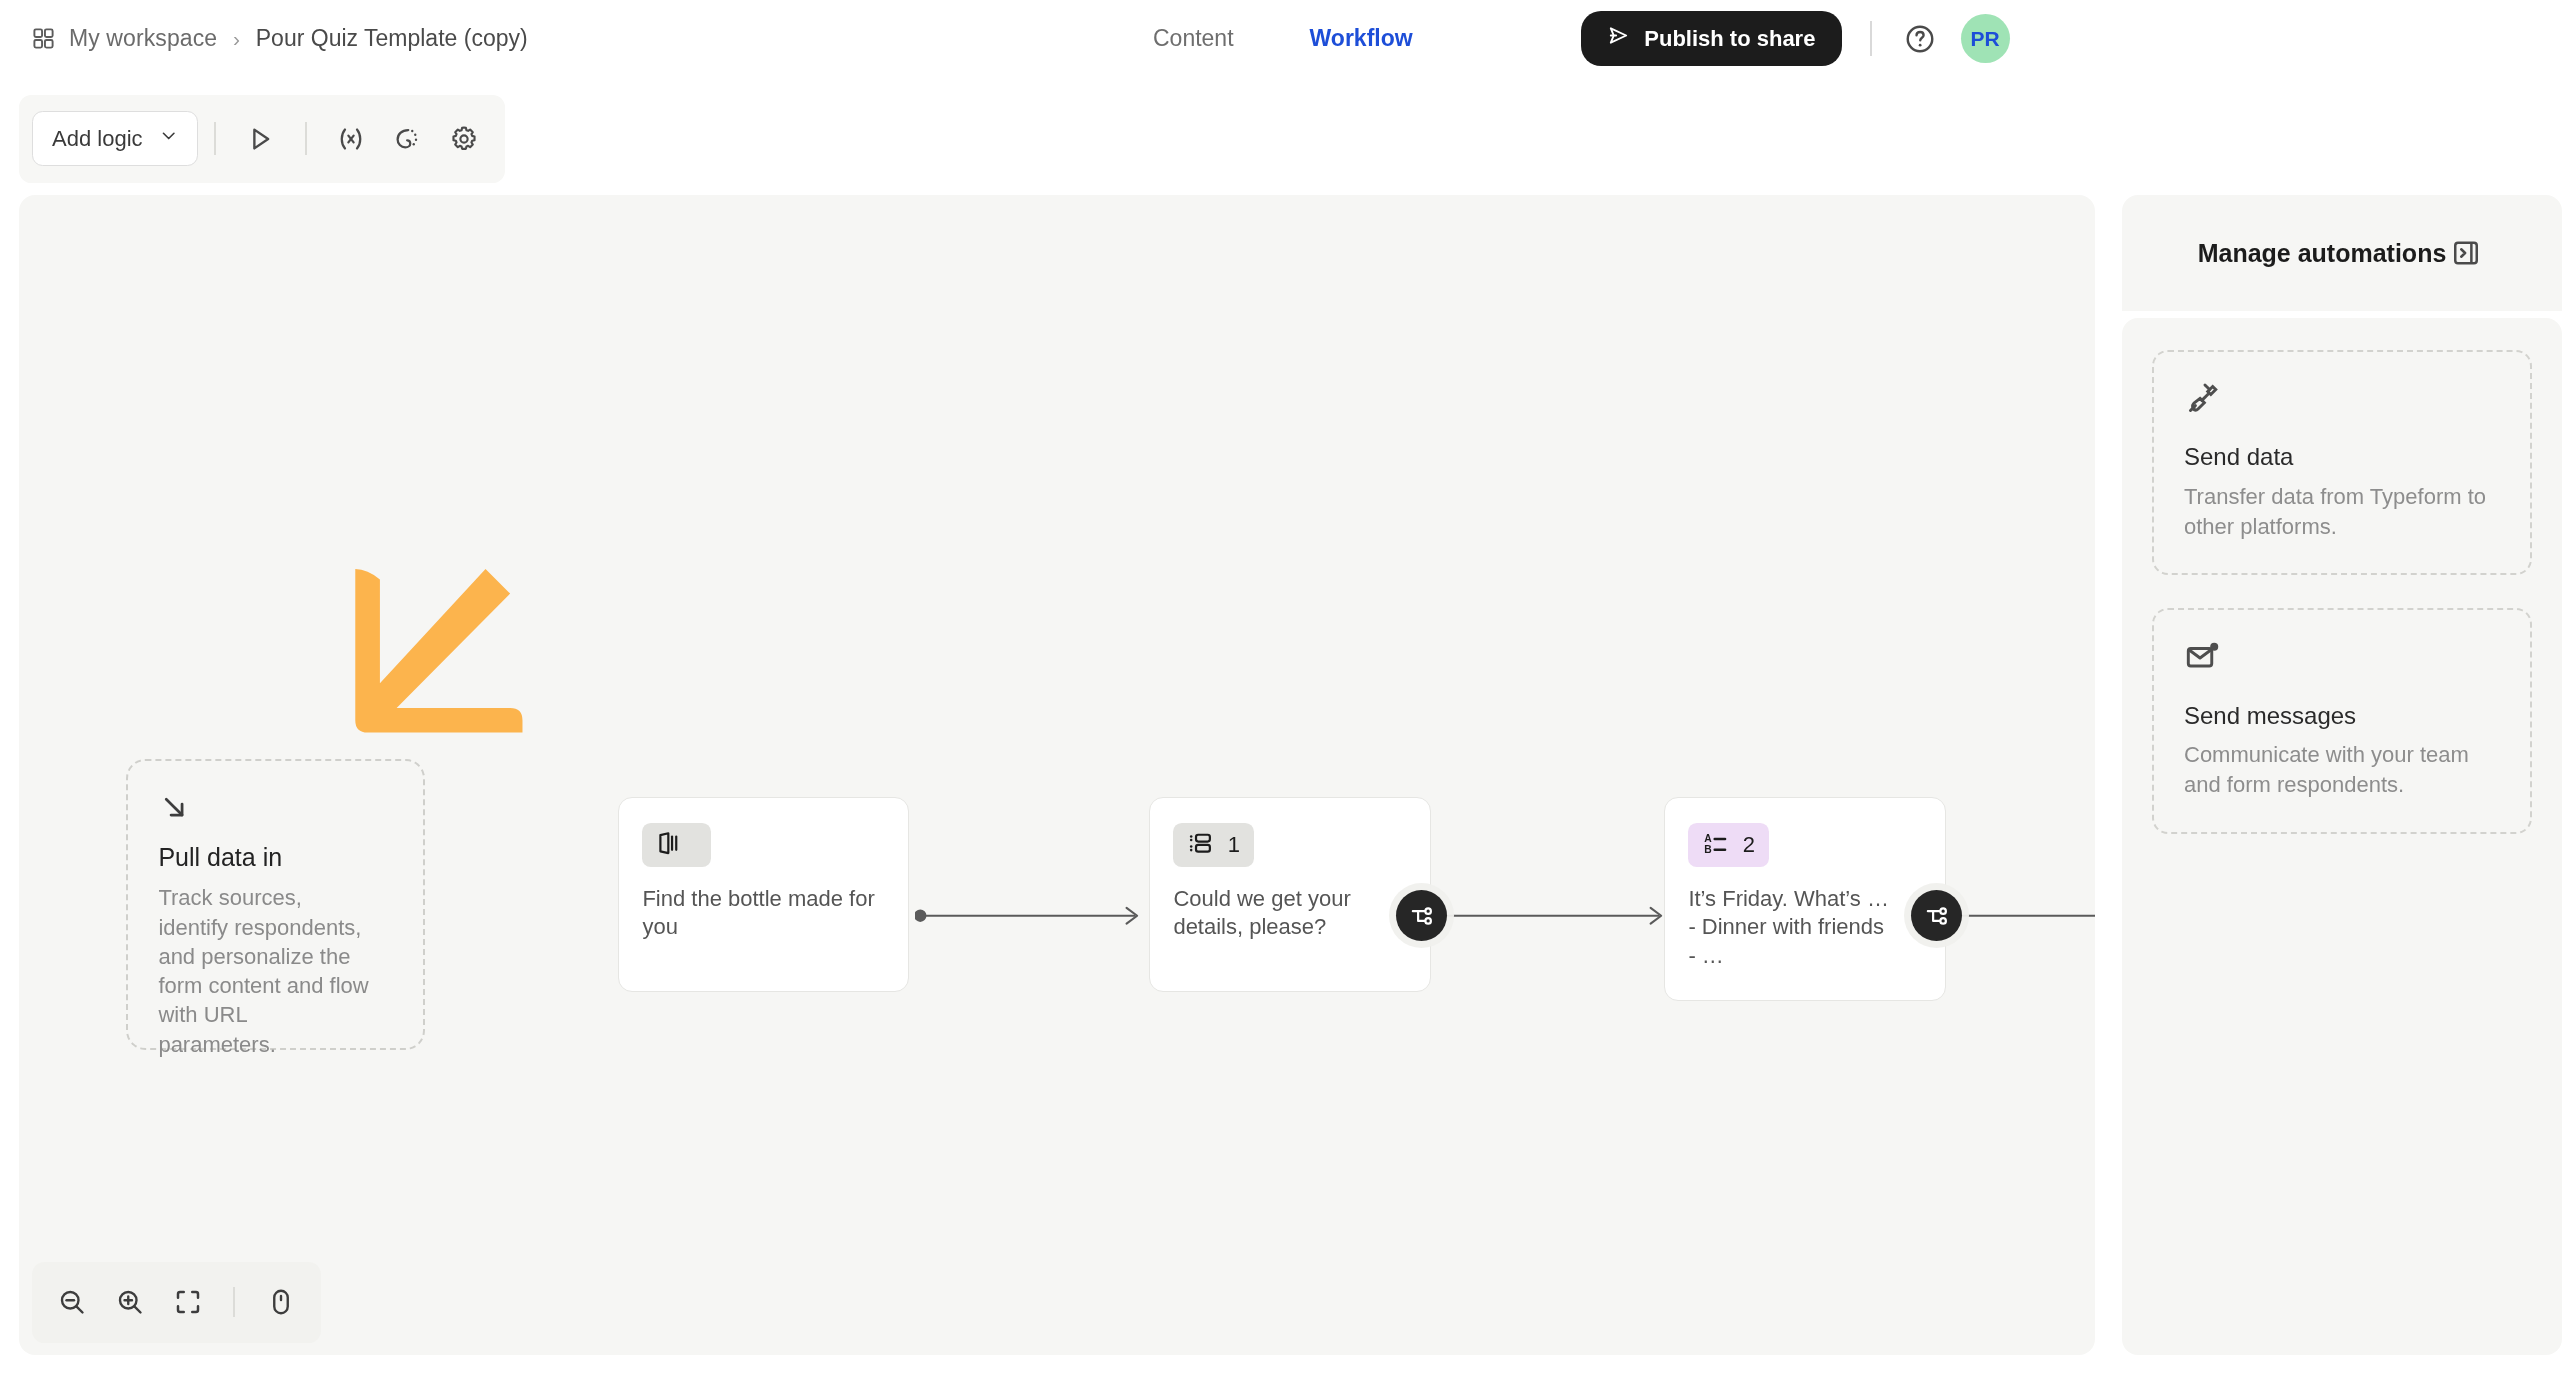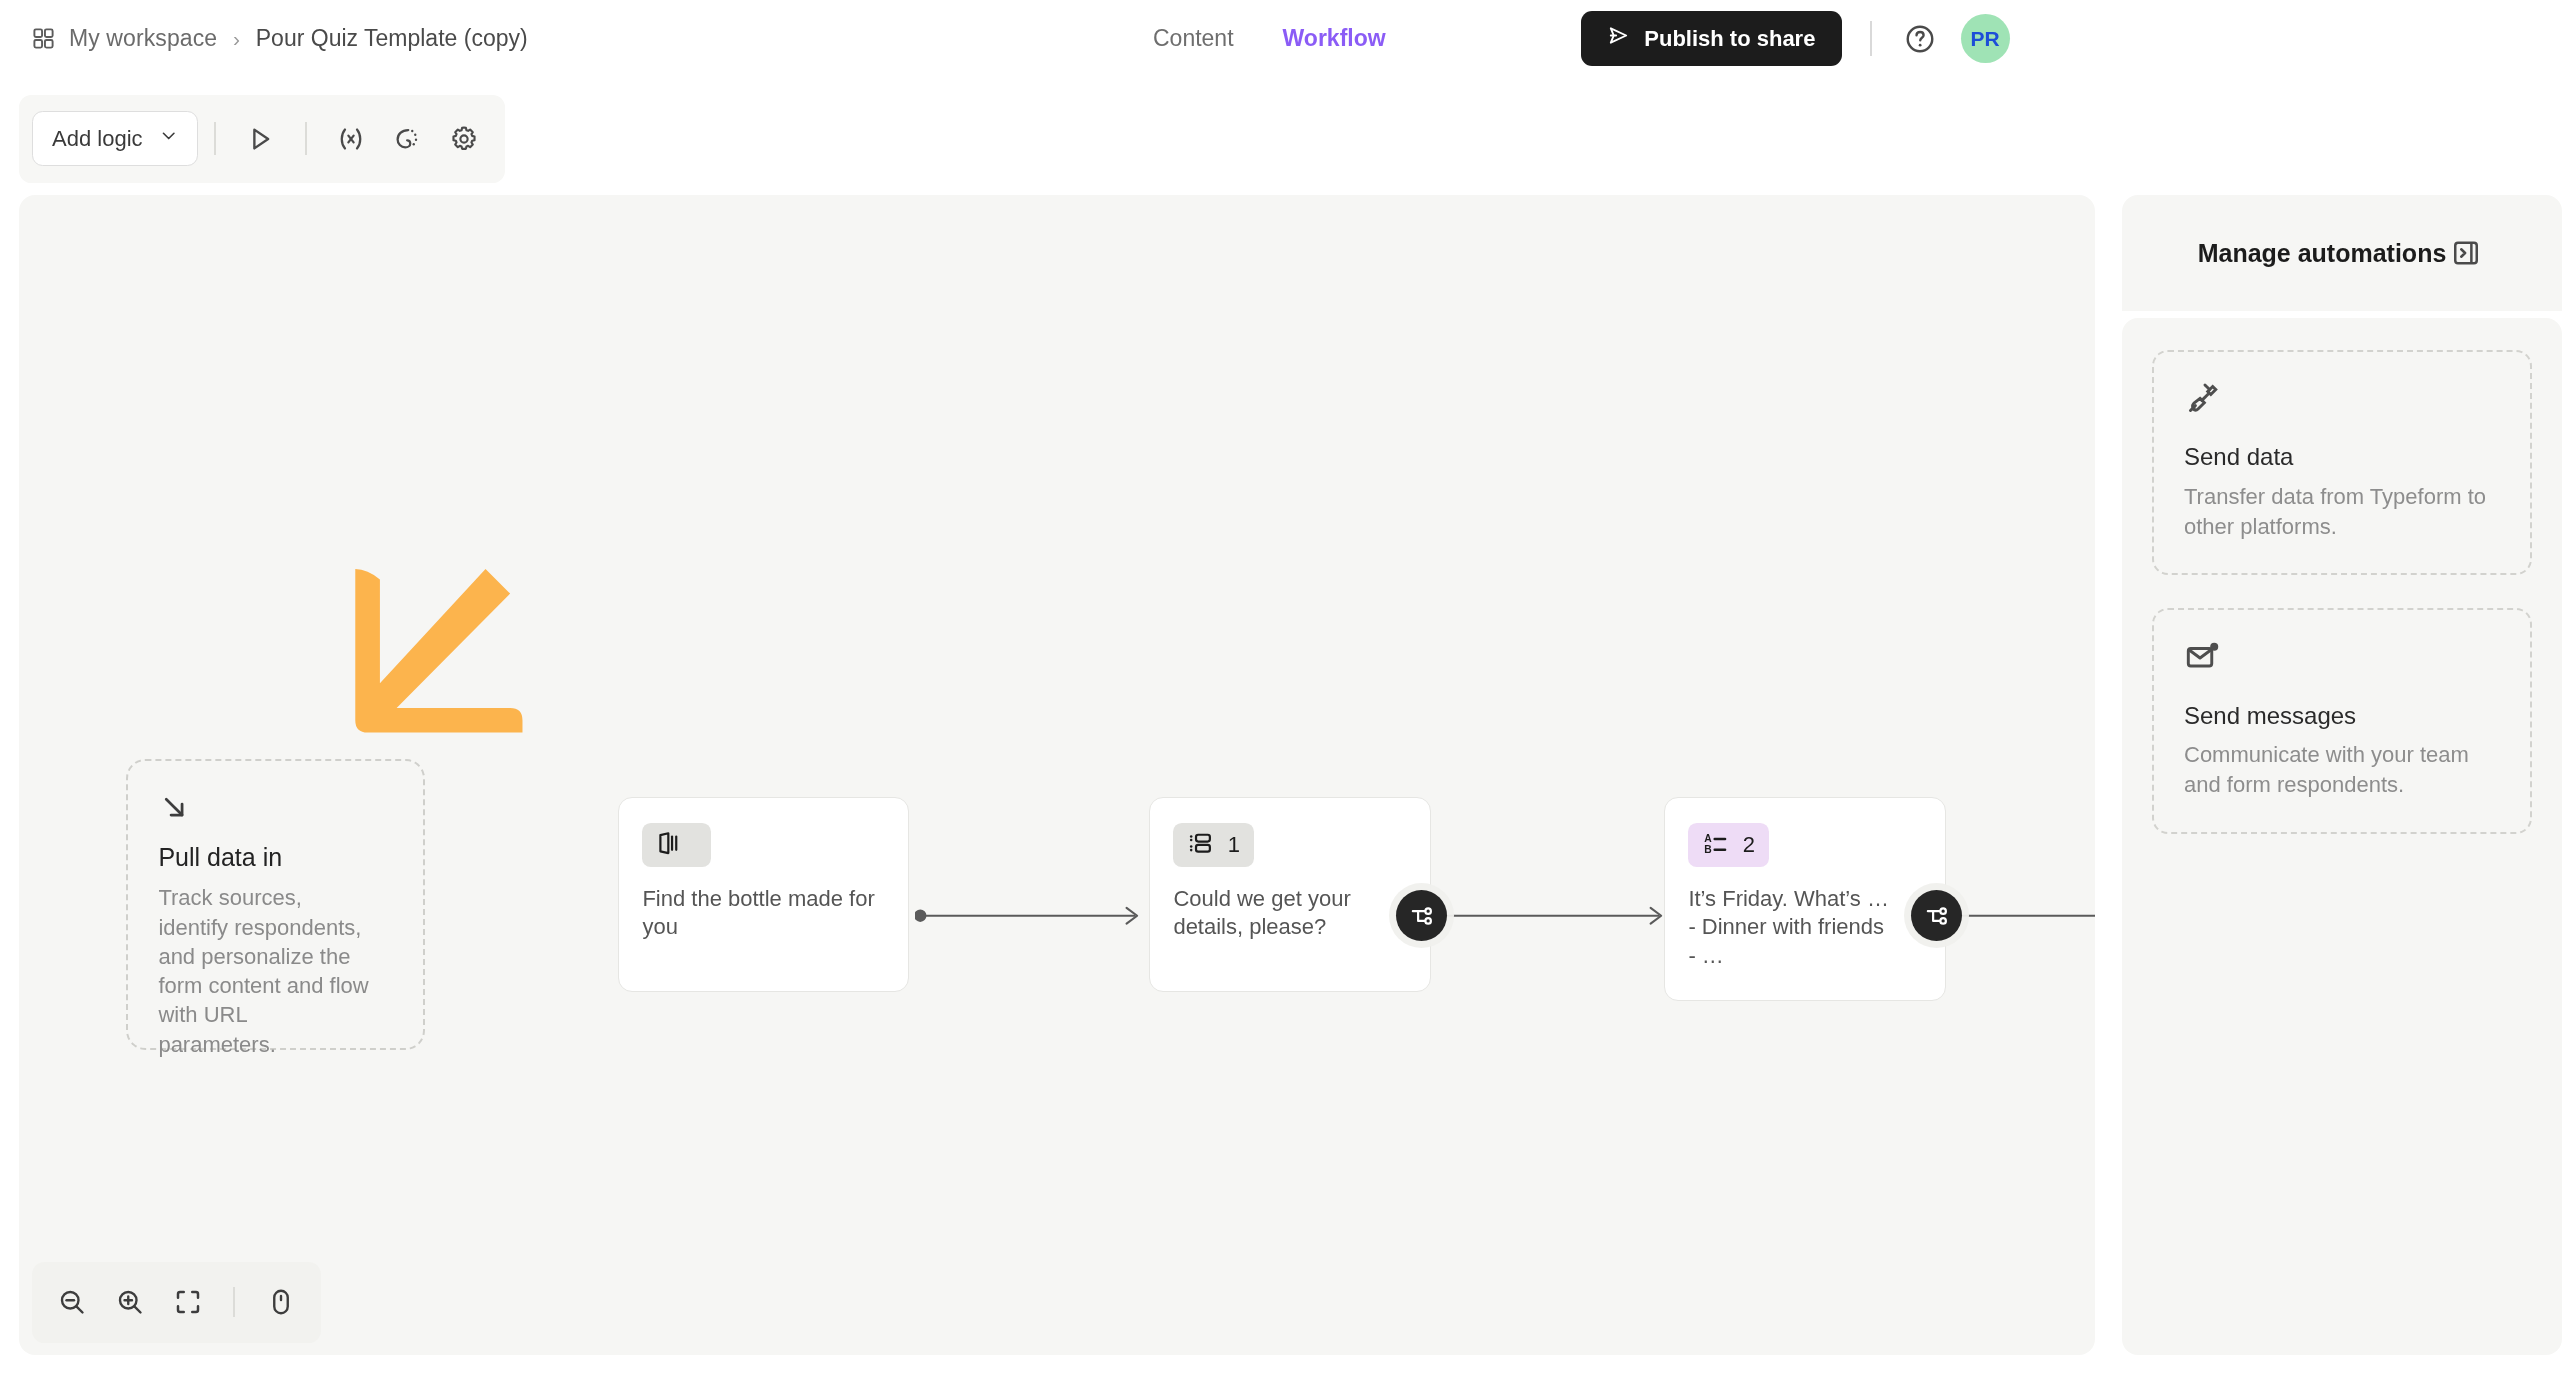--- a/index.html
+++ b/index.html
@@ -26,29 +26,29 @@
     font-size: 23px; color: #6b6b6b; letter-spacing: 0.1px; white-space: nowrap;
   }
   .bc-sep { font-size: 21px; color: #9a9a9a; padding: 0 1.8px; }
   .bc-current { font-size: 23px; color: #4a4a4a; white-space: nowrap; }
 
   .tabs {
     position: absolute; left: 1153px; top: 0; height: 77px;
     display: flex; align-items: center; gap: 49px;
   }
   .tab { font-size: 23px; color: #6e6e6e; white-space: nowrap; }
-  .tab.active { color: #8b5cf6; font-weight: 600; }
+  .tab.active { color: #1d4ed8; font-weight: 600; margin-left: 27px; }
 
   .topright {
     position: absolute; right: 26.4px; top: 0; height: 77px;
     display: flex; align-items: center; gap: 0;
   }
   .publish-btn {
     height: 55px; background: #1c1c1c; color: #ffffff;
-    border: none; border-radius: 11px;
+    border: none; border-radius: 20px;
     padding: 0 26.4px; display: flex; align-items: center; gap: 14px;
     font-size: 22px; font-family: "Liberation Sans", sans-serif;
     font-weight: 600; cursor: pointer; white-space: nowrap;
   }
   .vdiv { width: 1.8px; height: 35px; background: #d9d9d9; margin: 0 28px; }
   .icon-btn {
     width: 40px; height: 40px; display: flex; align-items: center;
     justify-content: center; background: transparent; border: none; cursor: pointer;
   }
   .avatar {

